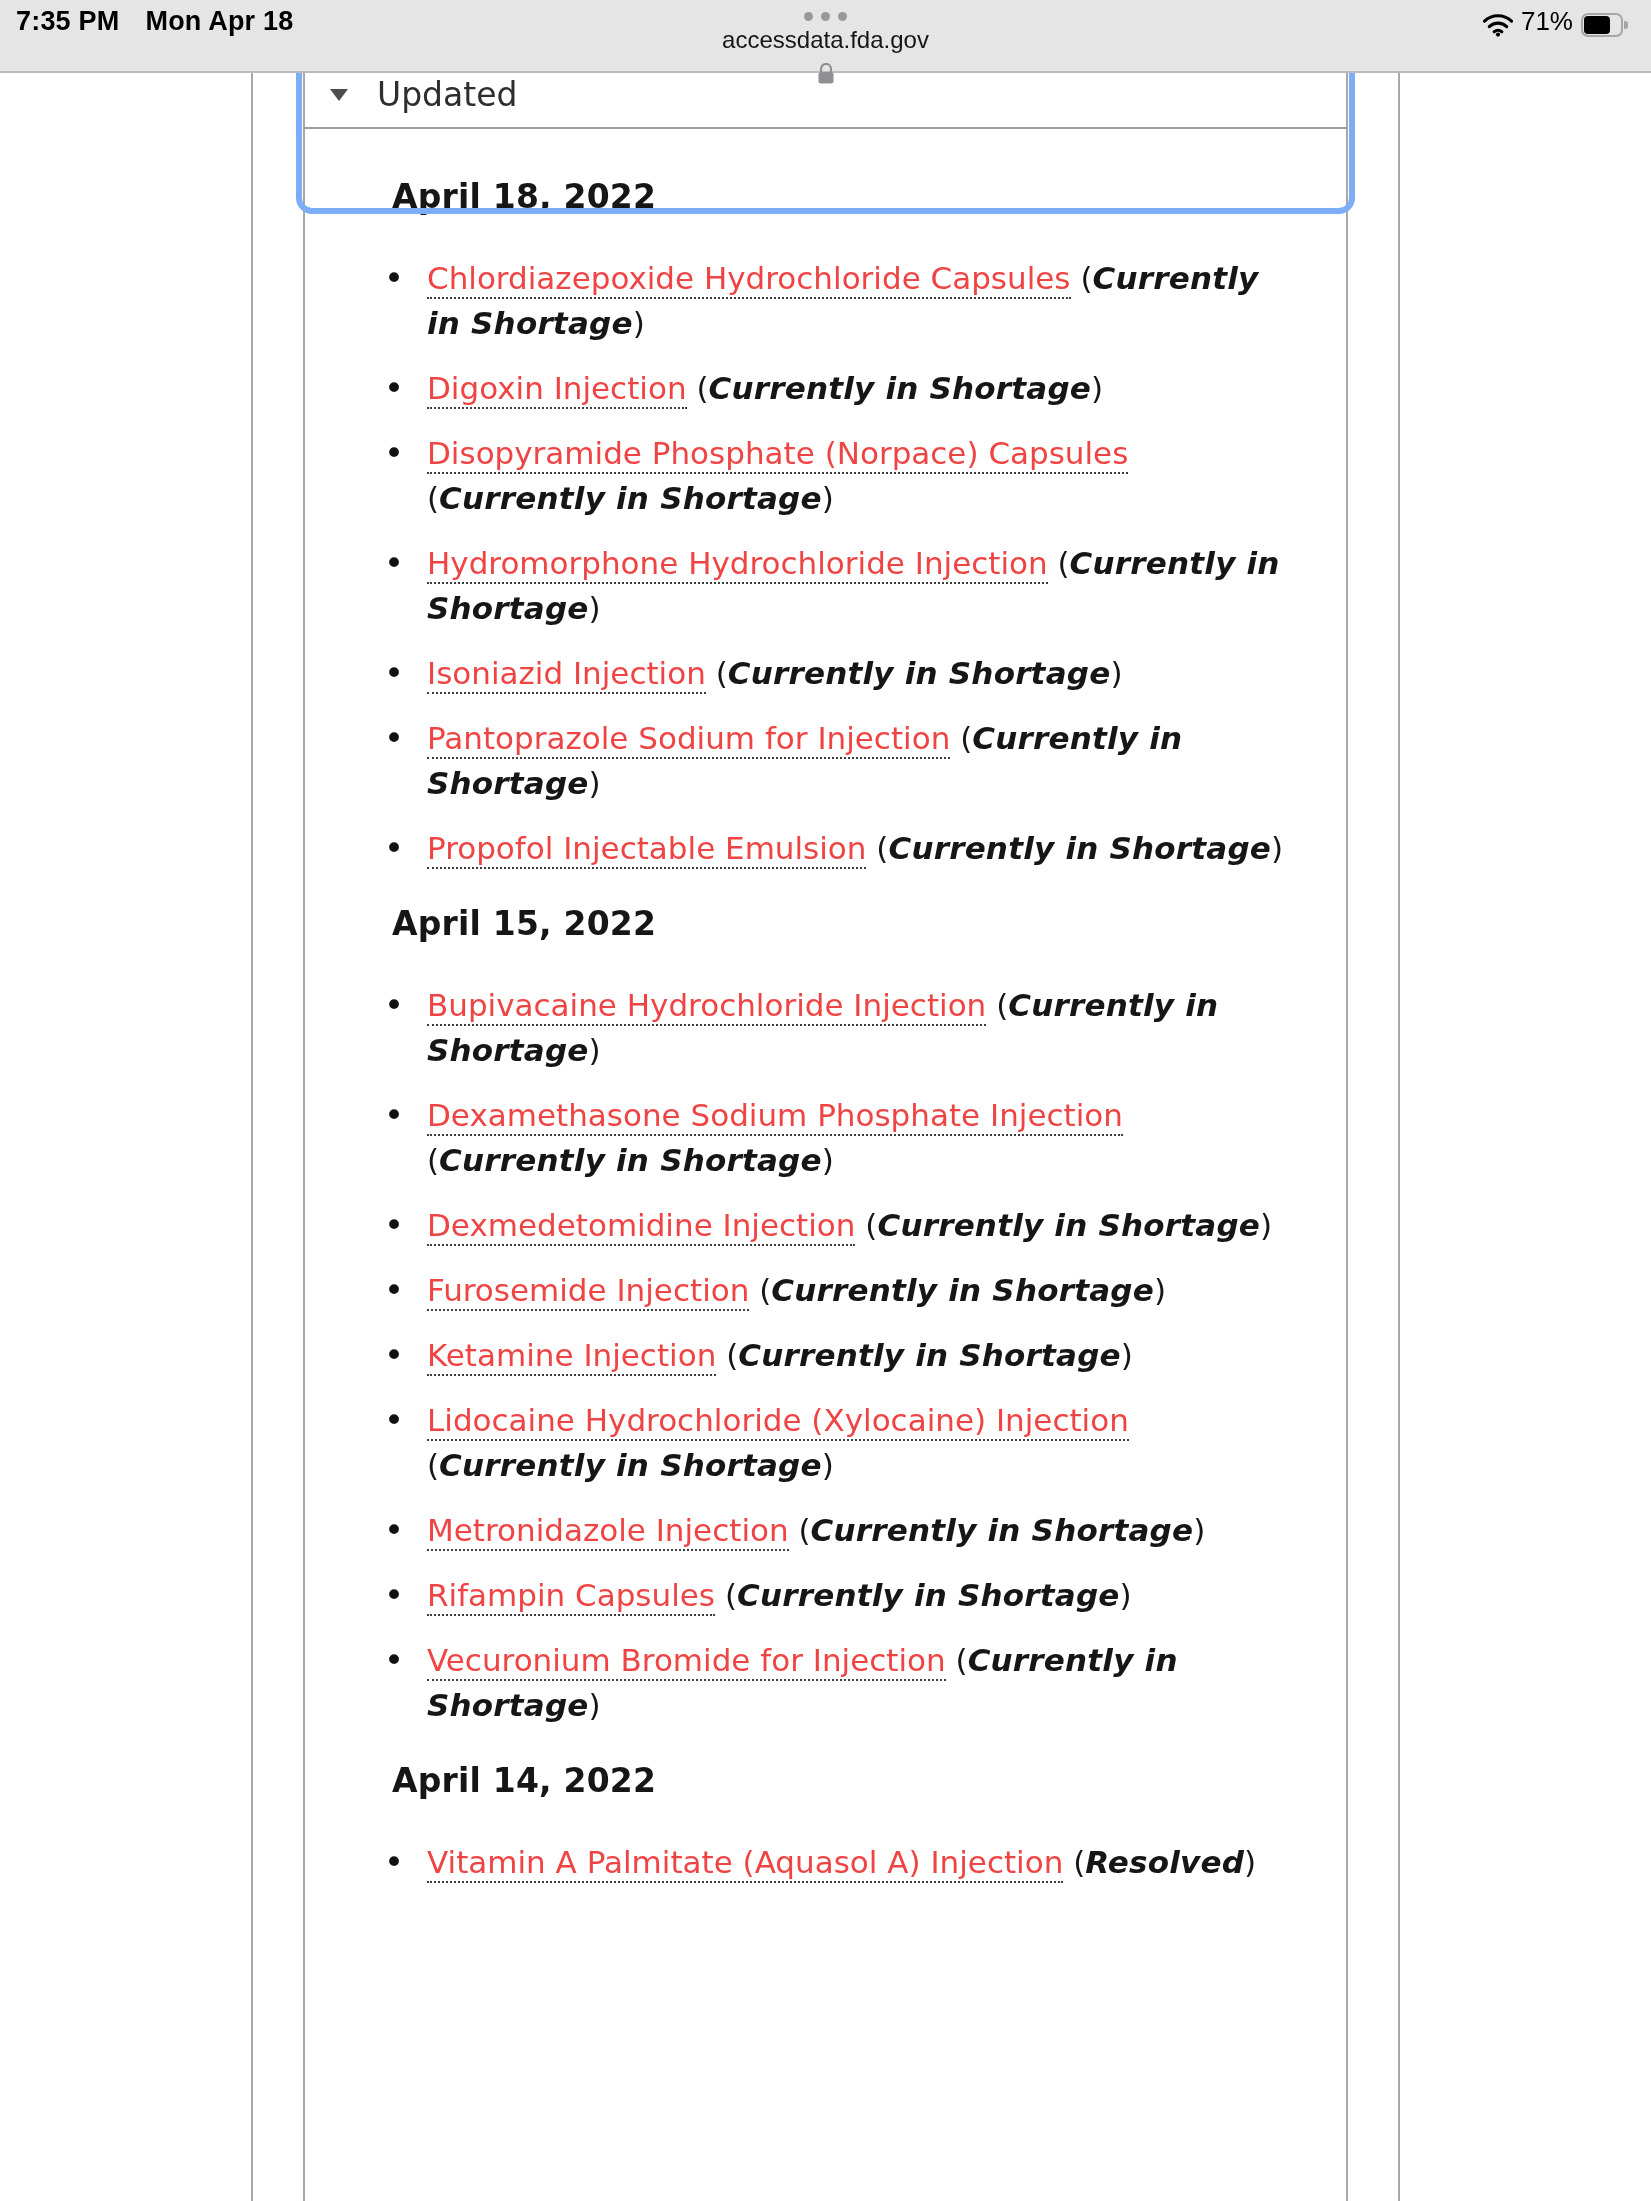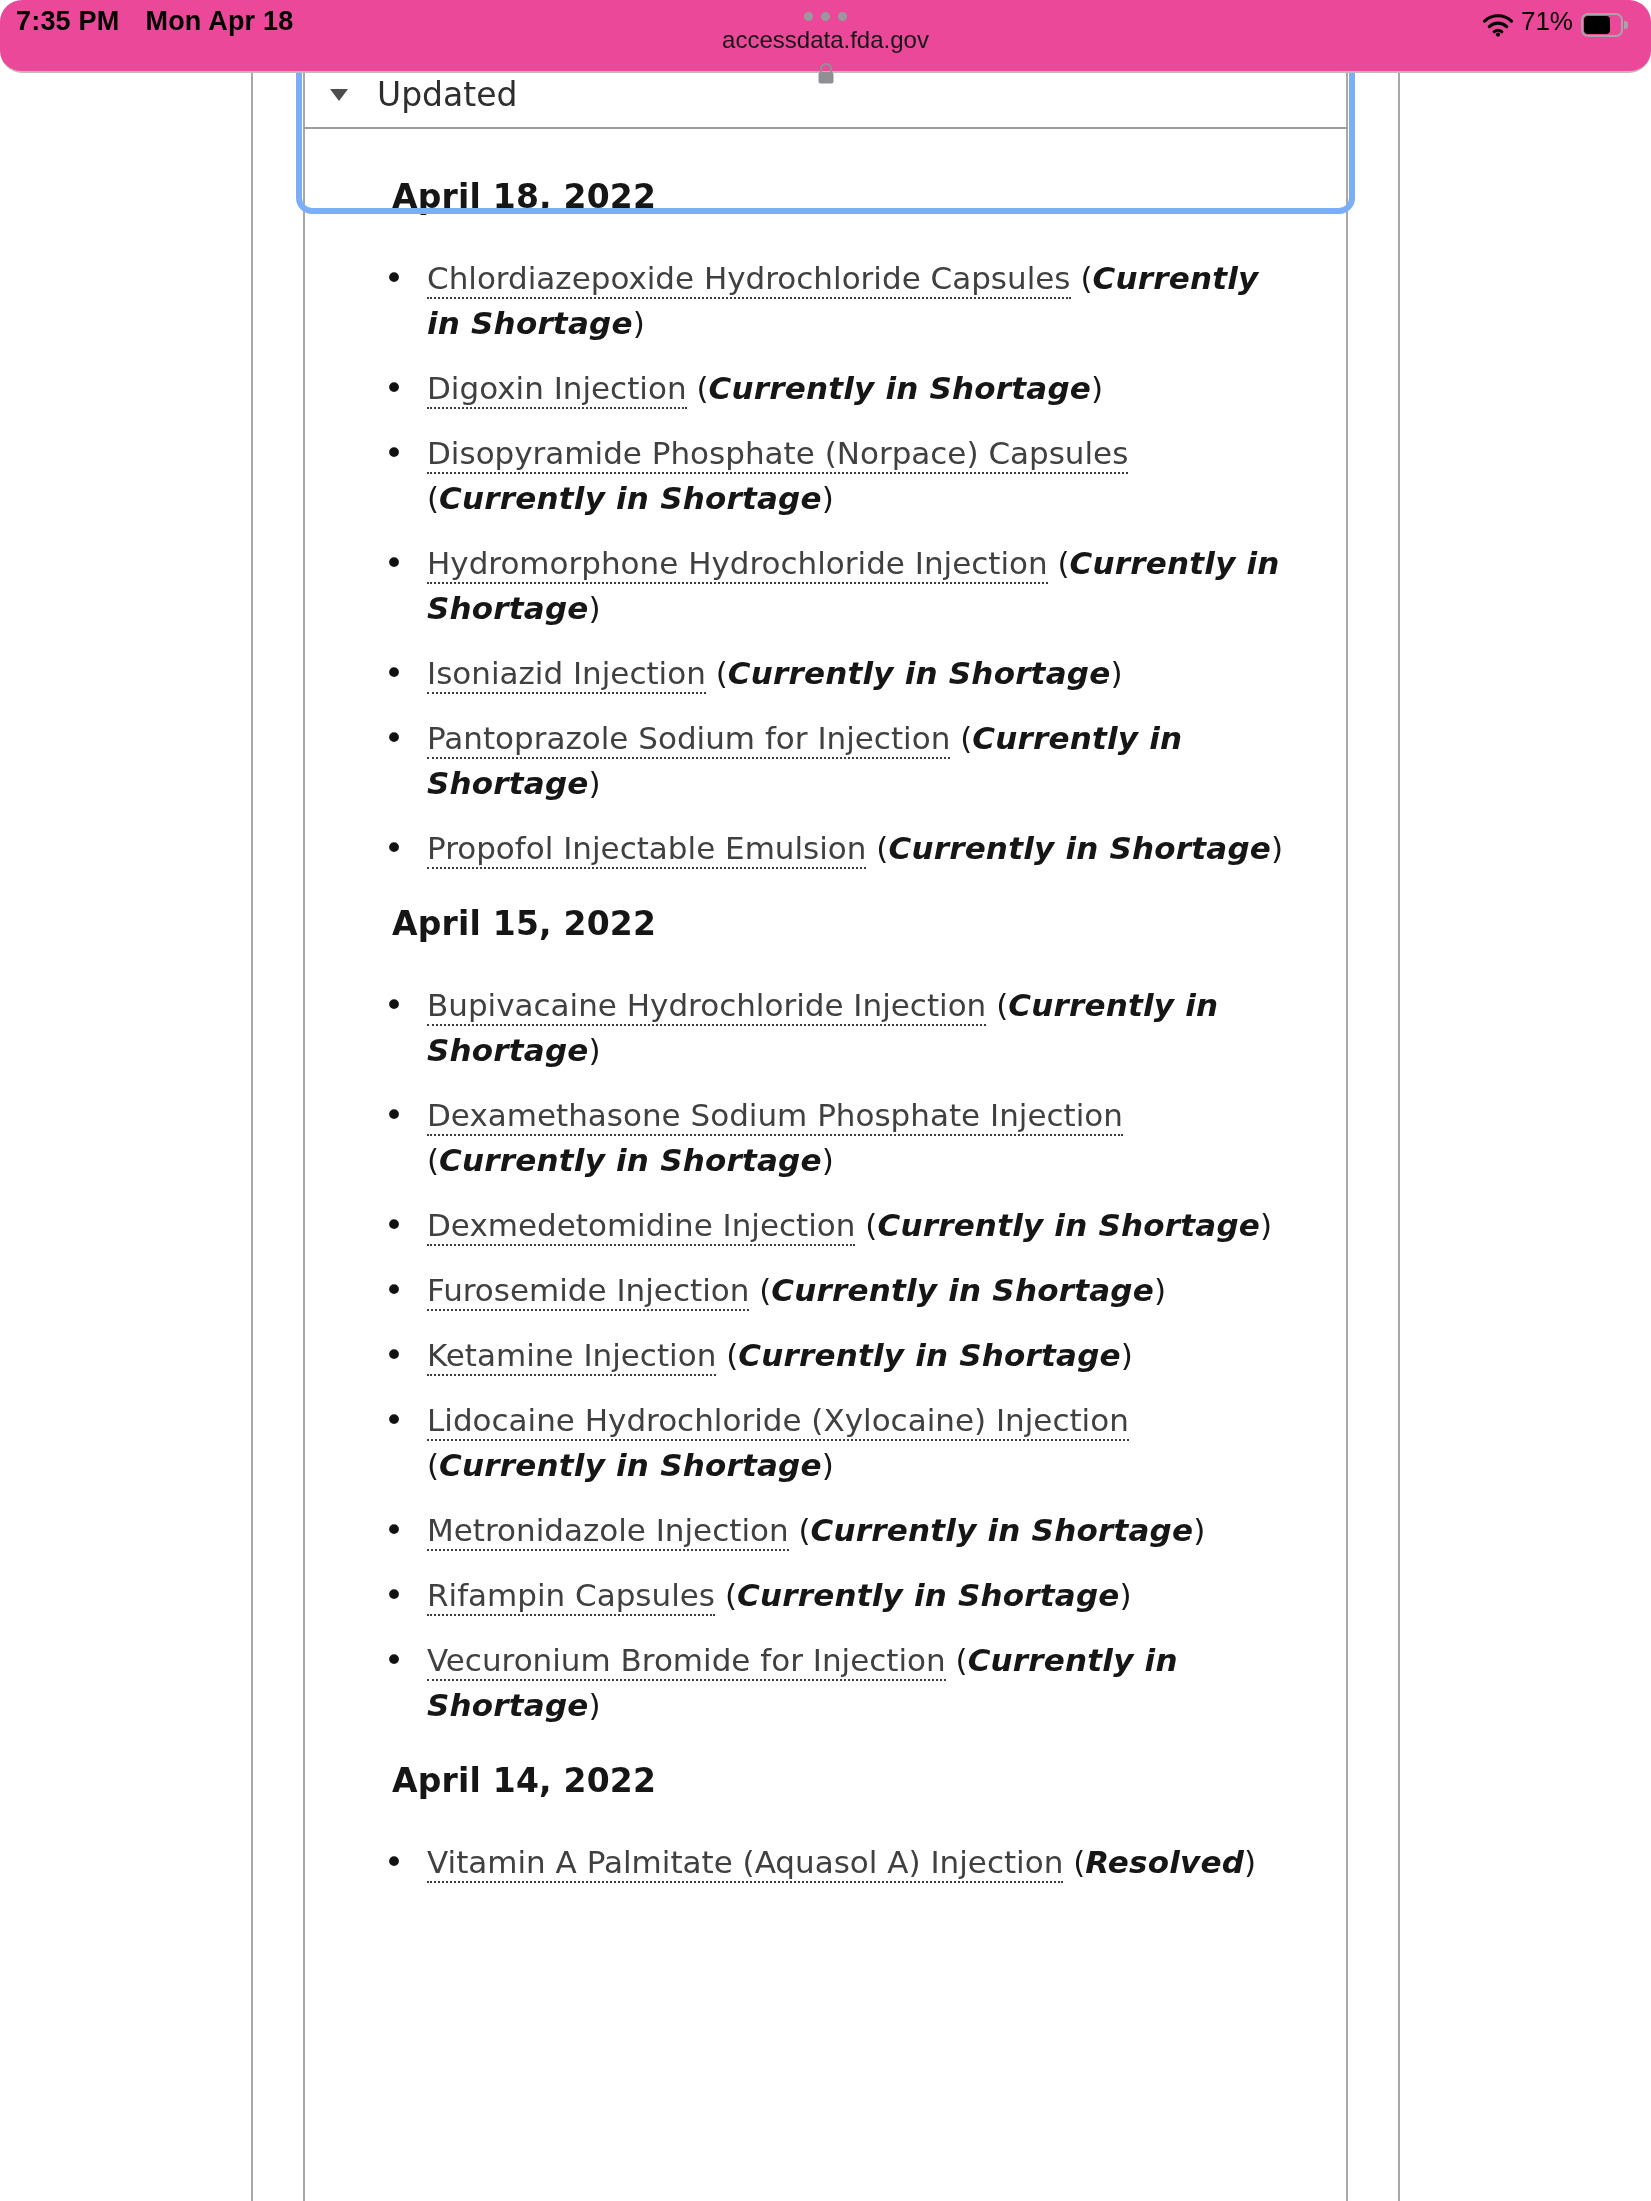--- a/index.html
+++ b/index.html
@@ -8,25 +8,24 @@
     font-family: "DejaVu Sans", sans-serif;
     background:#ffffff;
     position:relative;
     overflow:hidden;
     color:#1c1c1c;
   }
 
   
   .chrome {
     position:absolute; left:0; top:0; width:1651px; height:73px;
-    background:#ec4899;
+    background:#e5e5e5;
     border-bottom:2px solid #bcbcc0;
     z-index:20;
     font-family:"Liberation Sans", sans-serif;
-    border-radius:22px;
   }
   .status-left {
     position:absolute; left:16px; top:6px;
     font-size:27px; font-weight:600; color:#000;
     letter-spacing:0.2px;
   }
   .status-left .date { margin-left:26px; }
   .status-right {
     position:absolute; right:22px; top:6px;
     display:flex; align-items:flex-end; gap:8px;
@@ -111,21 +110,21 @@
     max-width:908px;
     line-height:45px;
     margin-bottom:20px;
   }
   .content li::before {
     content:"\2022";
     position:absolute; left:4px; top:0;
     font-size:34px; color:#111;
   }
   a.drug-link {
-    color:#404040; text-decoration:none;
+    color:#ef4444; text-decoration:none;
     border-bottom:2px dotted #3d3d3d;
     padding-bottom:1px;
     cursor:pointer;
   }
   .status-wrap { color:#161616; }
   .status-text { font-weight:bold; font-style:italic; letter-spacing:0.2px; }
 </style>
 </head>
 <body>
 

